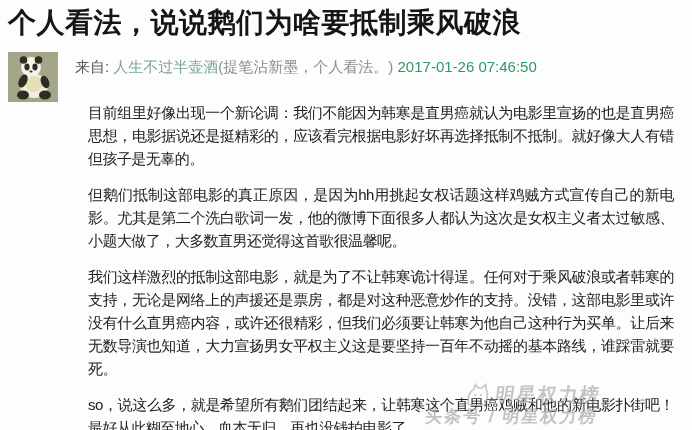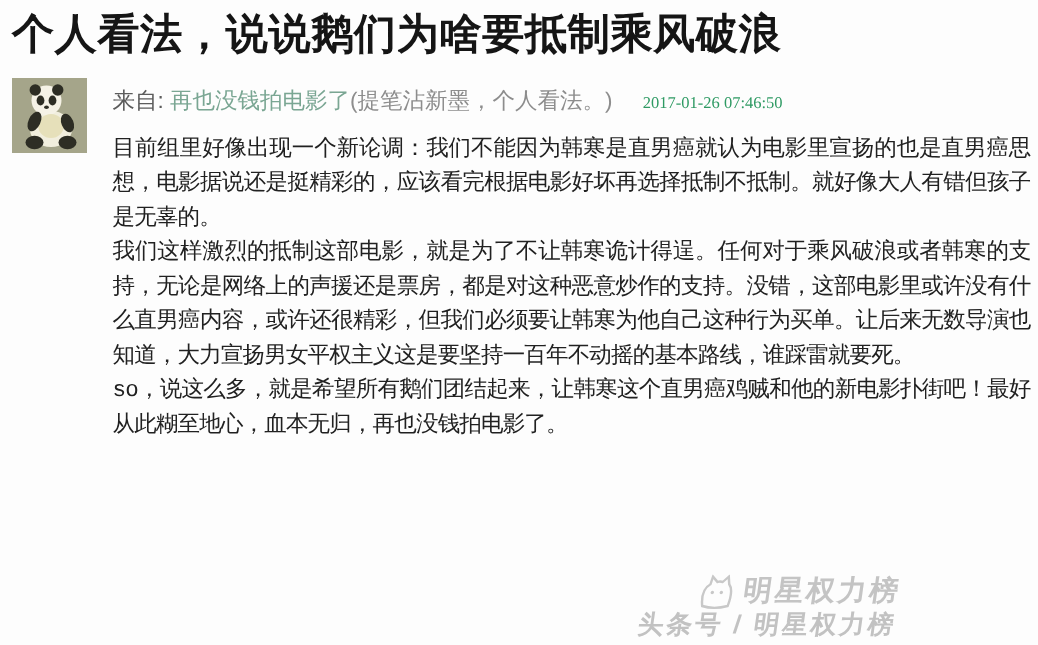--- a/index.html
+++ b/index.html
@@ -26,31 +26,31 @@
     cursor:pointer;
   }
   .avatar svg { display:block; width:50px; height:50px; }
   .meta-line {
     position:absolute; left:75px; top:58px;
     font-size:15px; color:#5c5c5c; white-space:nowrap;
     letter-spacing:0;
   }
   .author-link { color:#7aa693; text-decoration:none; cursor:pointer; }
   .author-sig { color:#8d8d8d; }
-  .post-time { color:#2e9a63; margin-left:16px; font-size:11px;font-family:Liberation Serif, serif; }
+  .post-time { color:#2e9a63; font-size:15px; }
 
   
   .post-body {
     position:absolute; left:75px; top:88px; width:612px;
     font-size:15px; line-height:23px; color:#212121;
     letter-spacing:-0.55px;
     text-align:justify; text-justify:inter-ideograph;
     word-break:break-all;
   }
-  .post-body p { margin:0; padding:0;font-family:Liberation Mono, monospace; }
+  .post-body p { margin:13px; padding:0; }
 
   
   .watermark {
     position:absolute; right:5px; bottom:3px;
     text-align:right; transform:skewX(-8deg);
     pointer-events:none; line-height:1.1;
   }
   .wm-line1 {
     display:flex; align-items:center; justify-content:flex-end; gap:5px;
     font-size:19px; font-weight:700; color:rgba(176,176,176,0.75);
@@ -84,26 +84,27 @@
         <ellipse cx="23" cy="19.5" rx="1.6" ry="1.1" fill="#2d2d24"></ellipse>
         <ellipse cx="26" cy="32" rx="8.5" ry="8" fill="#e6e0ba"></ellipse>
         <ellipse cx="15" cy="29" rx="4" ry="7" fill="#2d2d24" transform="rotate(25 15 29)"></ellipse>
         <ellipse cx="37" cy="30" rx="4" ry="6.5" fill="#2d2d24" transform="rotate(-22 37 30)"></ellipse>
       </svg>
     </span>
   </a>
 
   <div class="meta-line">
     <span>来自:</span>
-    <a class="author-link">再也没钱拍电影了</a><span class="author-sig">(提笔沾新墨，个人看法。)</span>
+    <a class="author-link">人生不过半壶酒</a><span class="author-sig">(提笔沾新墨，个人看法。)</span>
     <span class="post-time">2017-01-26 07:46:50</span>
   </div>
 
   <div class="post-body">
     <p>目前组里好像出现一个新论调：我们不能因为韩寒是直男癌就认为电影里宣扬的也是直男癌思想，电影据说还是挺精彩的，应该看完根据电影好坏再选择抵制不抵制。就好像大人有错但孩子是无辜的。</p>
+    <p>但鹅们抵制这部电影的真正原因，是因为hh用挑起女权话题这样鸡贼方式宣传自己的新电影。尤其是第二个洗白歌词一发，他的微博下面很多人都认为这次是女权主义者太过敏感、小题大做了，大多数直男还觉得这首歌很温馨呢。</p>
     <p>我们这样激烈的抵制这部电影，就是为了不让韩寒诡计得逞。任何对于乘风破浪或者韩寒的支持，无论是网络上的声援还是票房，都是对这种恶意炒作的支持。没错，这部电影里或许没有什么直男癌内容，或许还很精彩，但我们必须要让韩寒为他自己这种行为买单。让后来无数导演也知道，大力宣扬男女平权主义这是要坚持一百年不动摇的基本路线，谁踩雷就要死。</p>
     <p>so，说这么多，就是希望所有鹅们团结起来，让韩寒这个直男癌鸡贼和他的新电影扑街吧！最好从此糊至地心，血本无归，再也没钱拍电影了。</p>
   </div>
 
   <div class="watermark">
     <div class="wm-line1">
       <span class="wm-logo">
         <svg viewBox="0 0 24 24" xmlns="http://www.w3.org/2000/svg">
           <path d="M4 21 Q1.5 10 7.5 6.5 L8.5 1.5 L12 5 Q13.5 4.4 15.5 5 L19 1.5 L20 6.5 Q23.5 10.5 21 21 Q12 23.5 4 21 Z" fill="none" stroke="rgba(176,176,176,0.7)" stroke-width="1.6"></path>
           <circle cx="9.5" cy="12" r="1.1" fill="rgba(176,176,176,0.7)"></circle>

